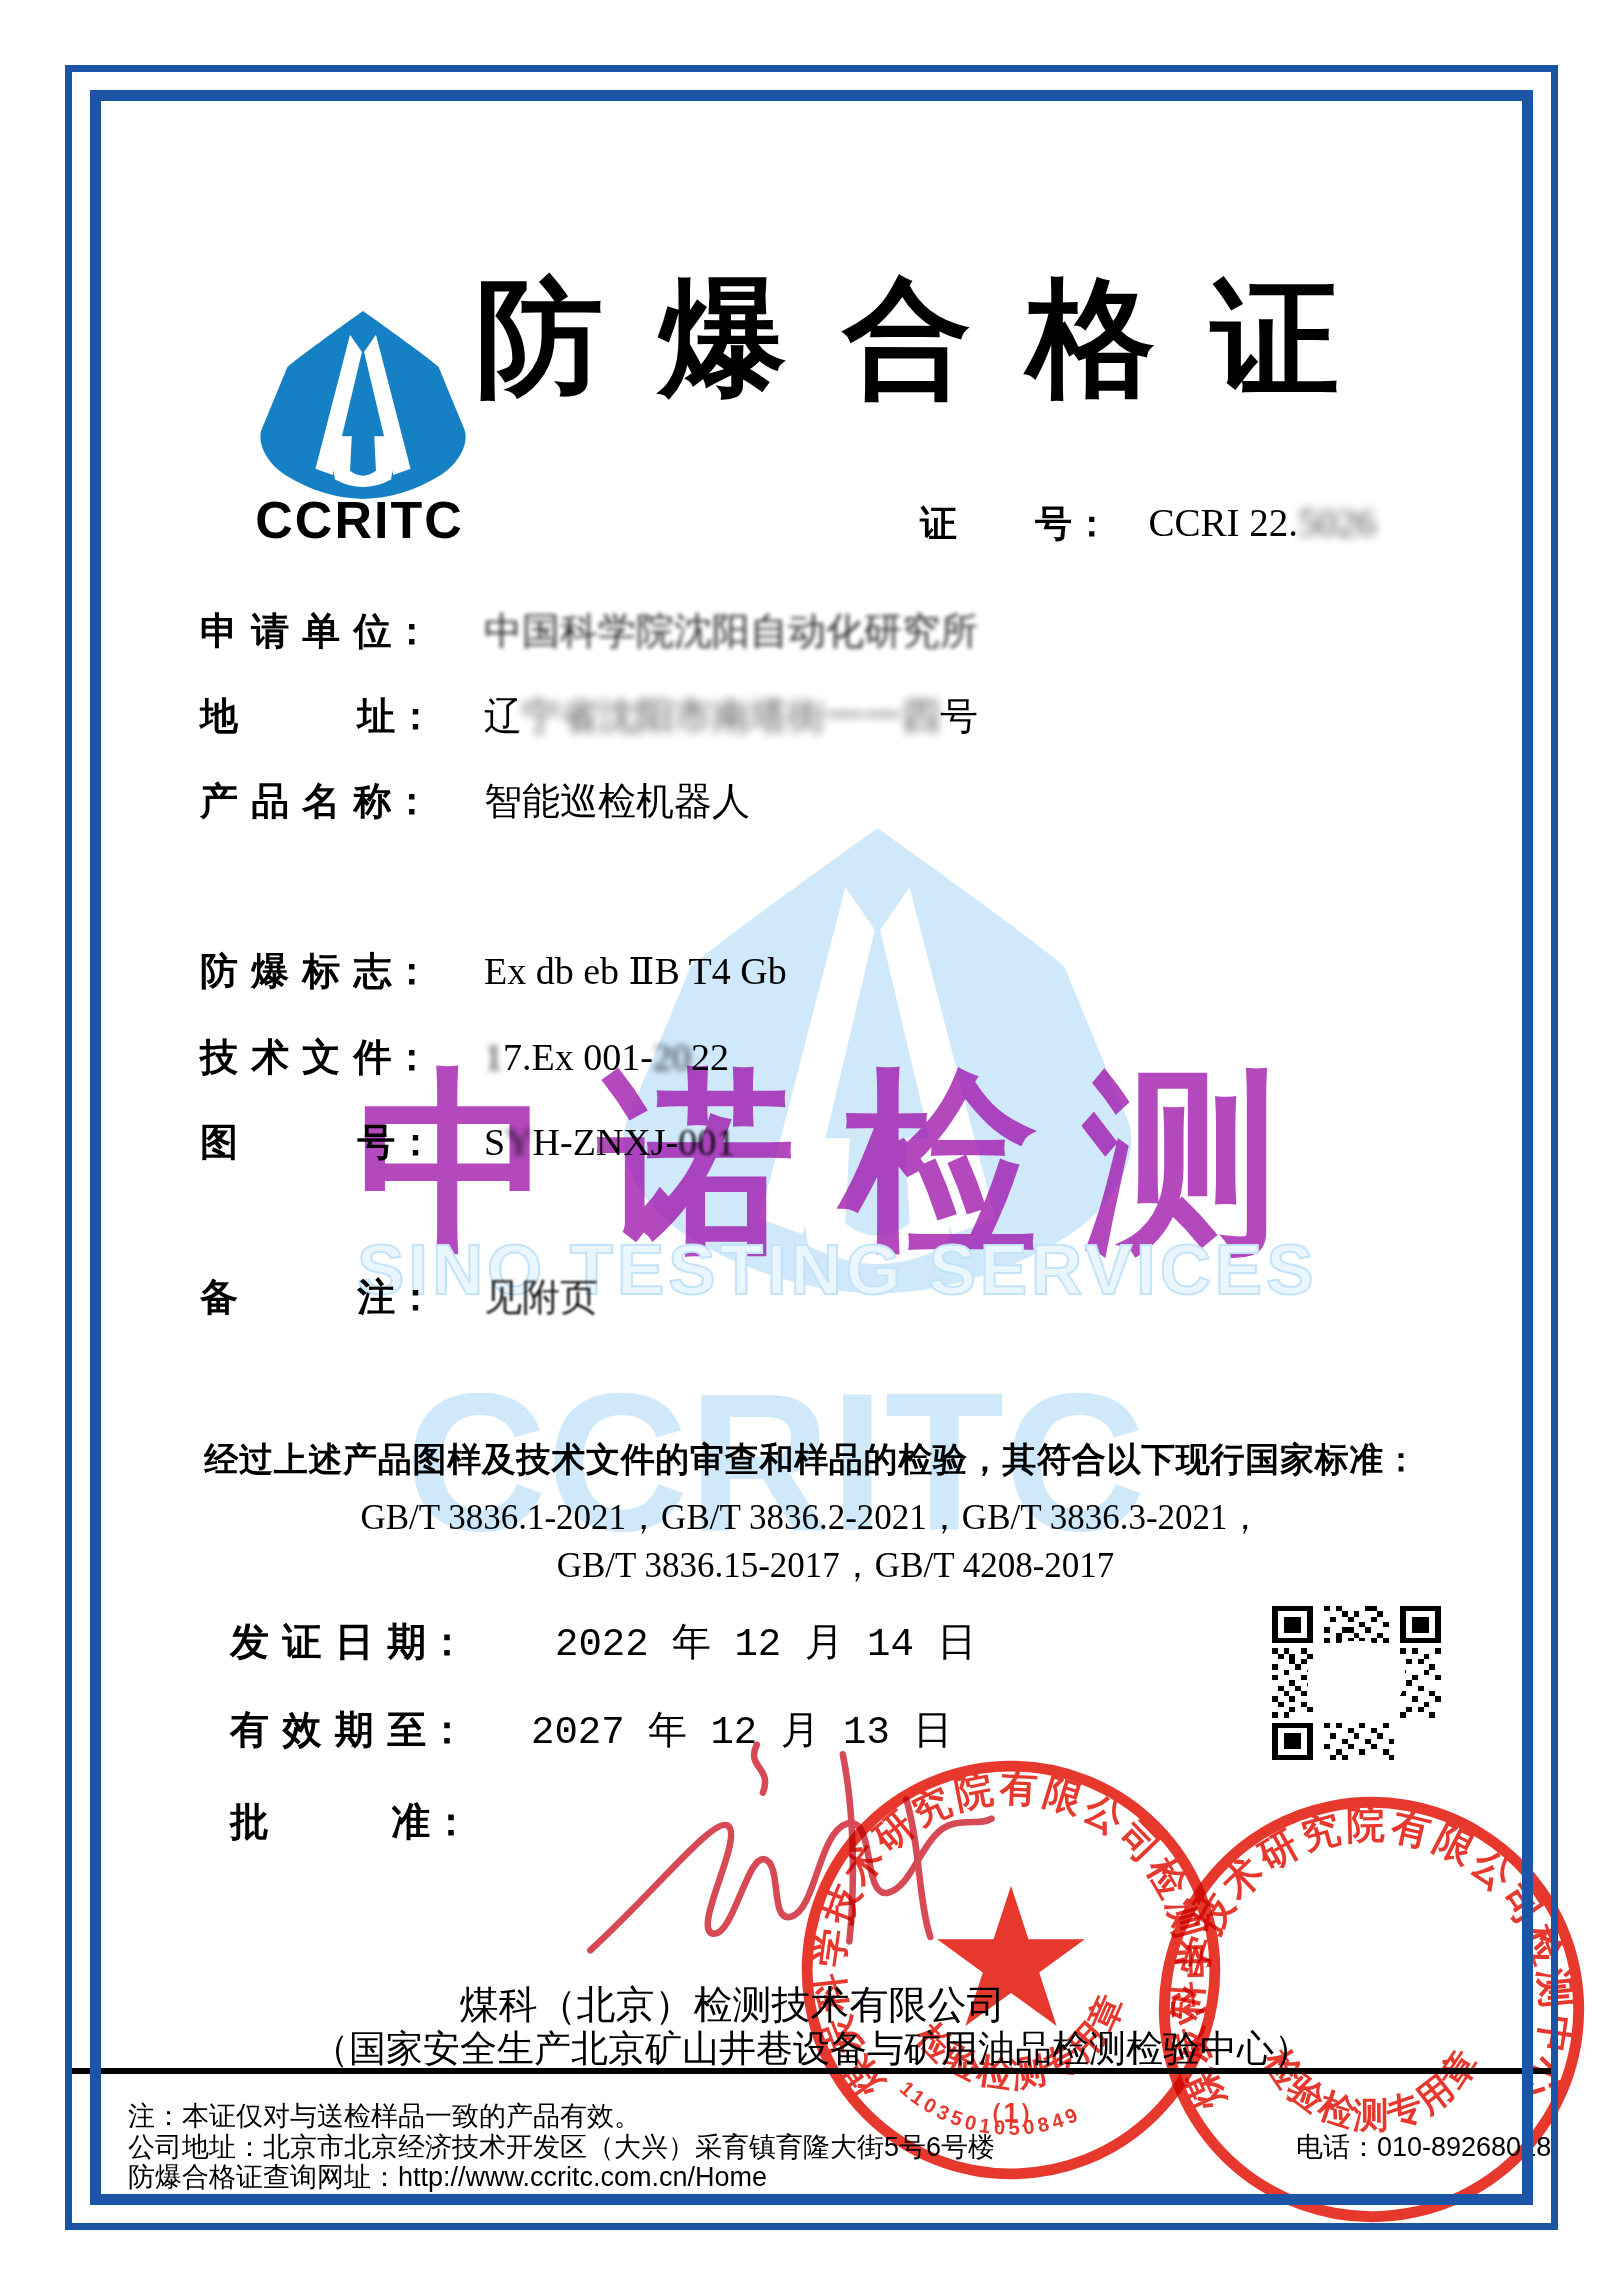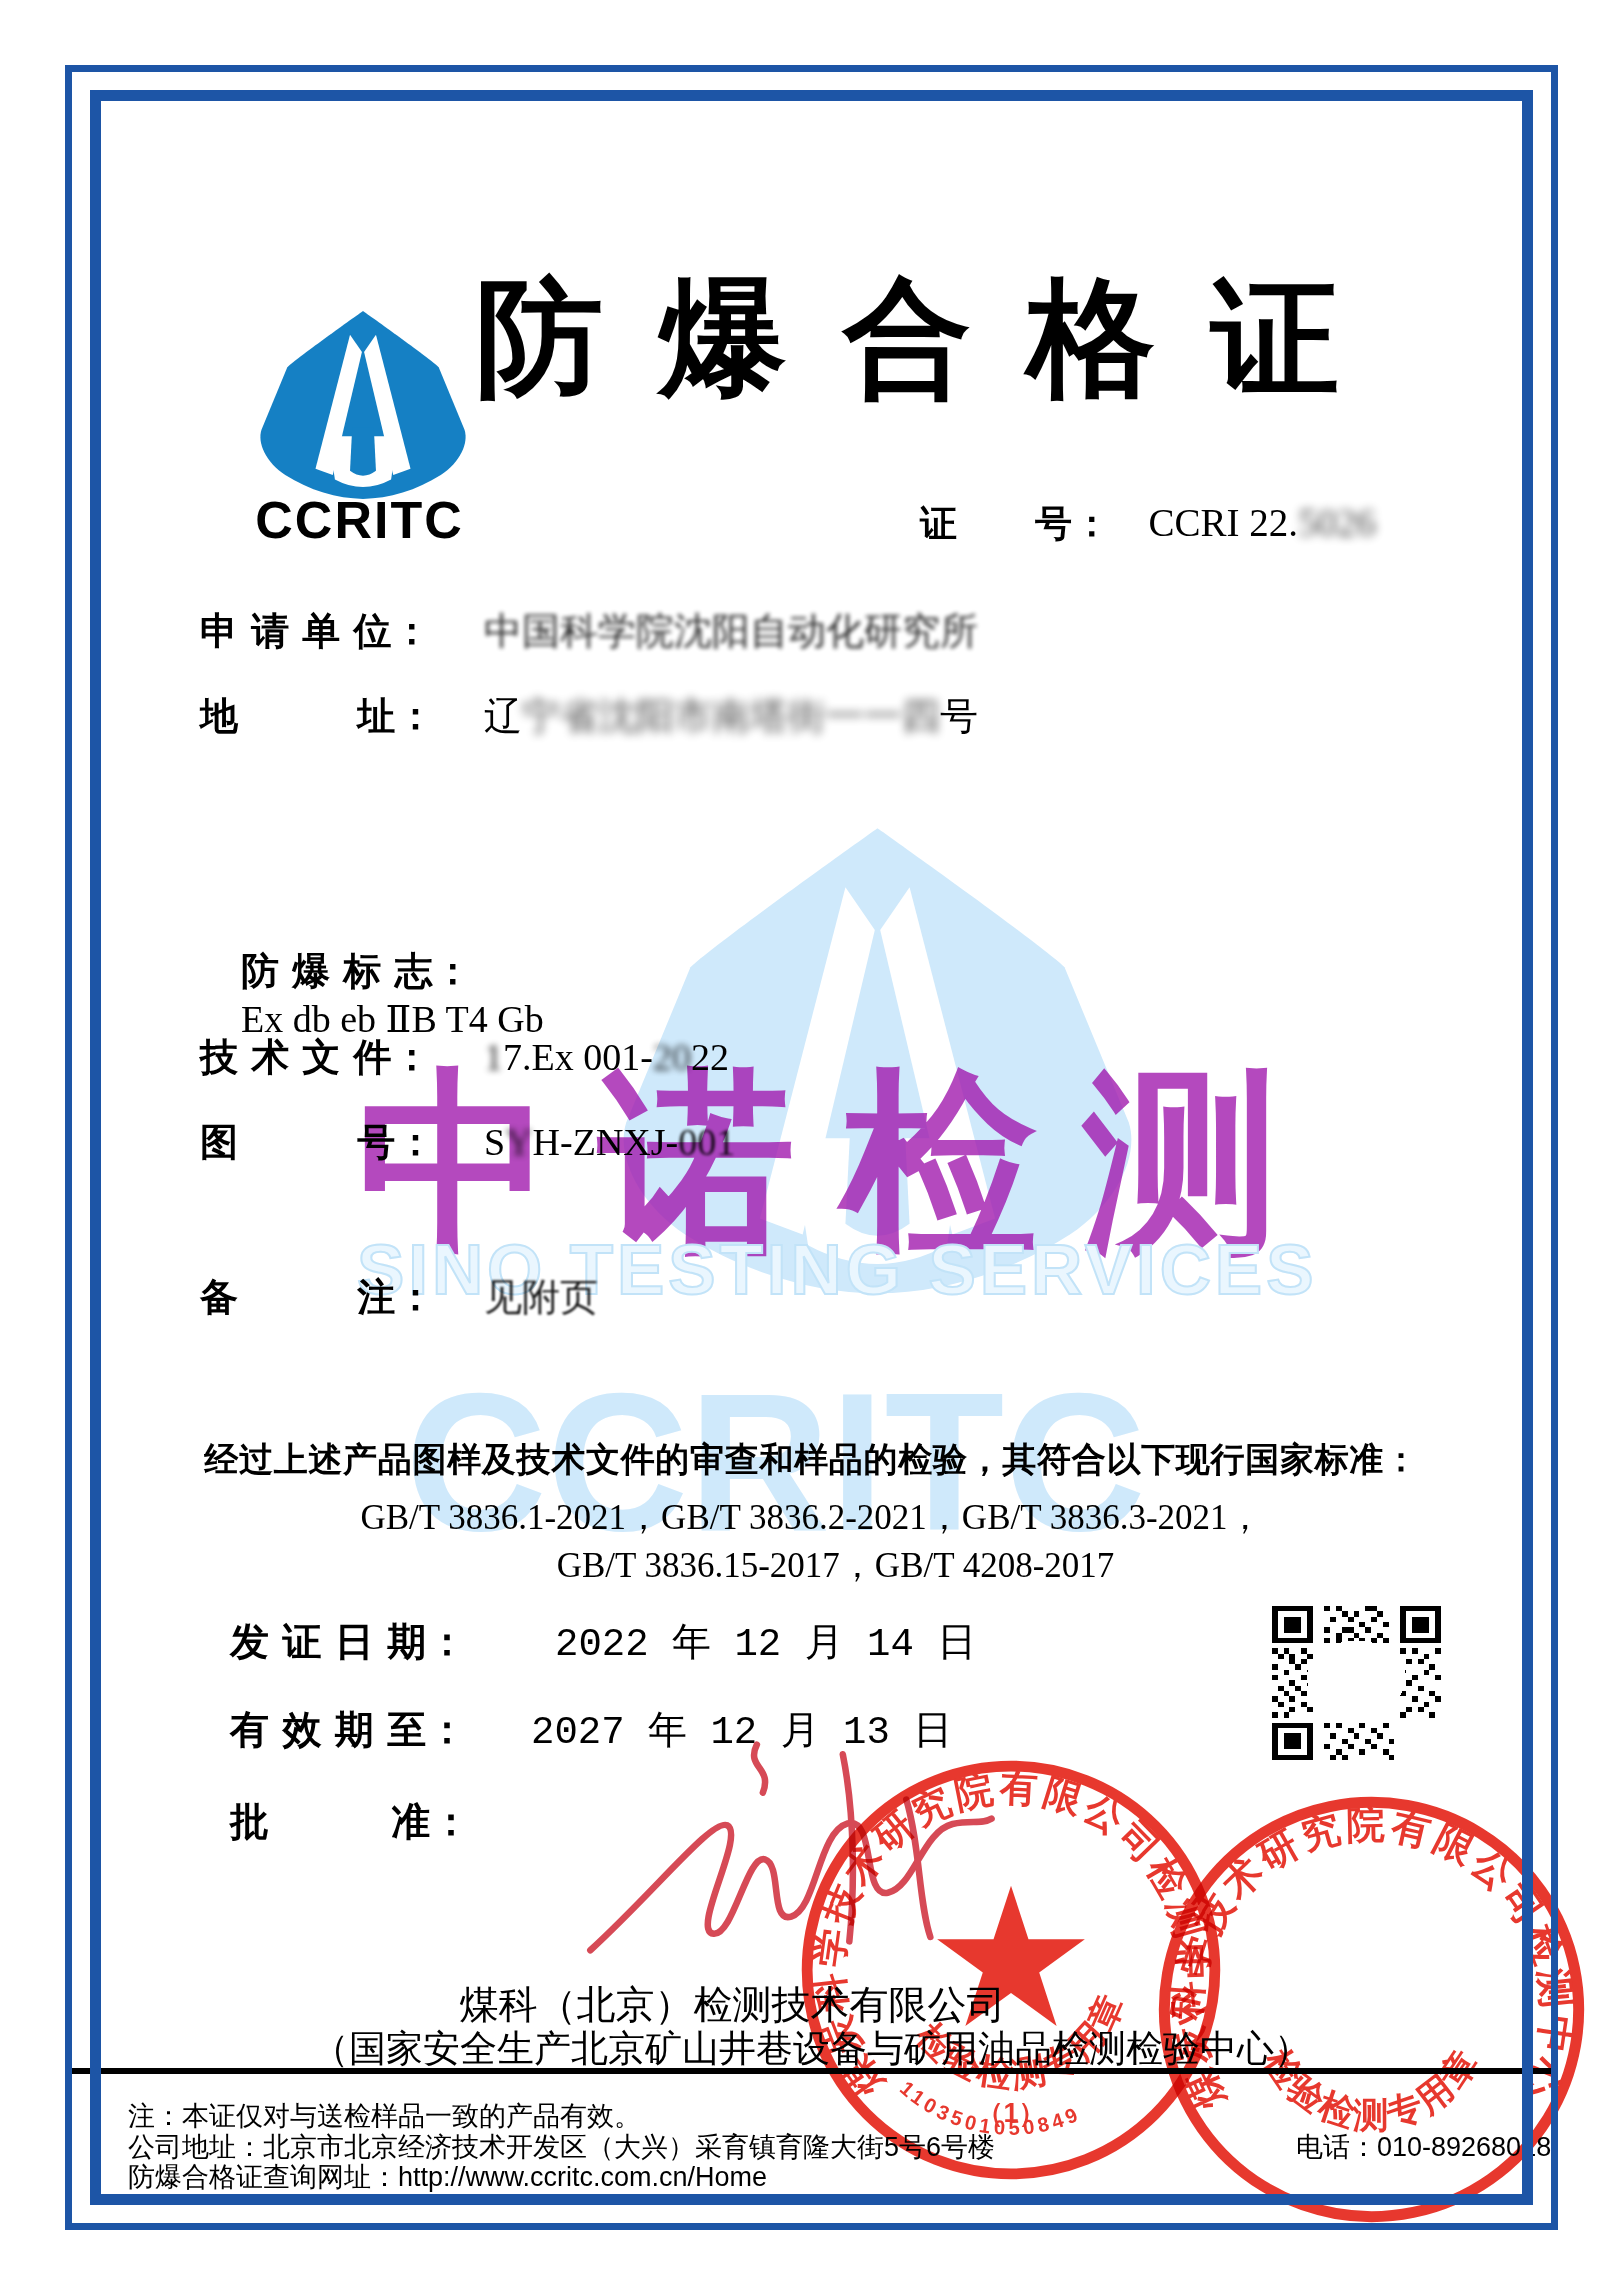--- a/index.html
+++ b/index.html
@@ -29,21 +29,21 @@
 
   .certrow{position:absolute;left:920px;top:499px;z-index:5;display:flex;align-items:baseline;white-space:nowrap;}
   .certrow .lab{font-size:37px;font-weight:600;letter-spacing:1.3px;}
   .certrow .val{margin-left:37px;font-size:39px;font-family:"Liberation Serif","DejaVu Serif",serif;}
 
   
   .frow{position:absolute;left:200px;z-index:5;display:flex;align-items:baseline;white-space:nowrap;}
   .frow .lab{display:inline-block;width:243px;font-size:38px;font-weight:600;letter-spacing:1.3px;}
   .frow .val{margin-left:41px;font-size:38px;font-family:"Liberation Serif","DejaVu Serif",serif;}
   .f-applicant{top:606px;} .f-address{top:691px;} .f-product{top:776px;} .f-model{top:861px;}
-  .f-exmark{top:946px;flex-direction:column;} .f-techdoc{top:1032px;} .f-drawing{top:1117px;} .f-remark{top:1272px;}
+  .f-exmark{top:946px;} .f-techdoc{top:1032px;} .f-drawing{top:1117px;} .f-remark{top:1272px;}
 
   .ob{display:inline-block;filter:blur(4.6px);opacity:.72;}
   .ob-app{display:inline-block;filter:blur(2.3px);opacity:.85;}
   .ob-mid{display:inline-block;filter:blur(3.3px);opacity:.8;}
   .ob-soft{display:inline-block;filter:blur(1.6px);opacity:.9;}
   .ob-faint{display:inline-block;filter:blur(1px);opacity:.9;}
 
   
   .stline{position:absolute;left:0;width:1623px;text-align:center;z-index:5;white-space:nowrap;
     font-family:"Liberation Serif","DejaVu Serif",serif;}
@@ -113,20 +113,24 @@
     <span class="val"><span>CCRI 22.</span><span class="ob">5026</span></span>
   </div>
 
   <div class="frow f-applicant">
     <span class="lab">申 请 单 位：</span>
     <span class="val ob-app">中国科学院沈阳自动化研究所</span>
   </div>
   <div class="frow f-address">
     <span class="lab">地　　　址：</span>
     <span class="val"><span>辽</span><span class="ob">宁省沈阳市南塔街一一四</span><span>号</span></span>
+  </div>
+  <div class="frow f-product">
+    <span class="lab">产 品 名 称：</span>
+    <span class="val">智能巡检机器人</span>
   </div>
   <div class="frow f-exmark">
     <span class="lab">防 爆 标 志：</span>
     <span class="val">Ex db eb ⅡB T4 Gb</span>
   </div>
   <div class="frow f-techdoc">
     <span class="lab">技 术 文 件：</span>
     <span class="val"><span class="ob-mid">1</span><span>7.Ex 001-</span><span class="ob-mid">20</span><span>22</span></span>
   </div>
   <div class="frow f-drawing">

